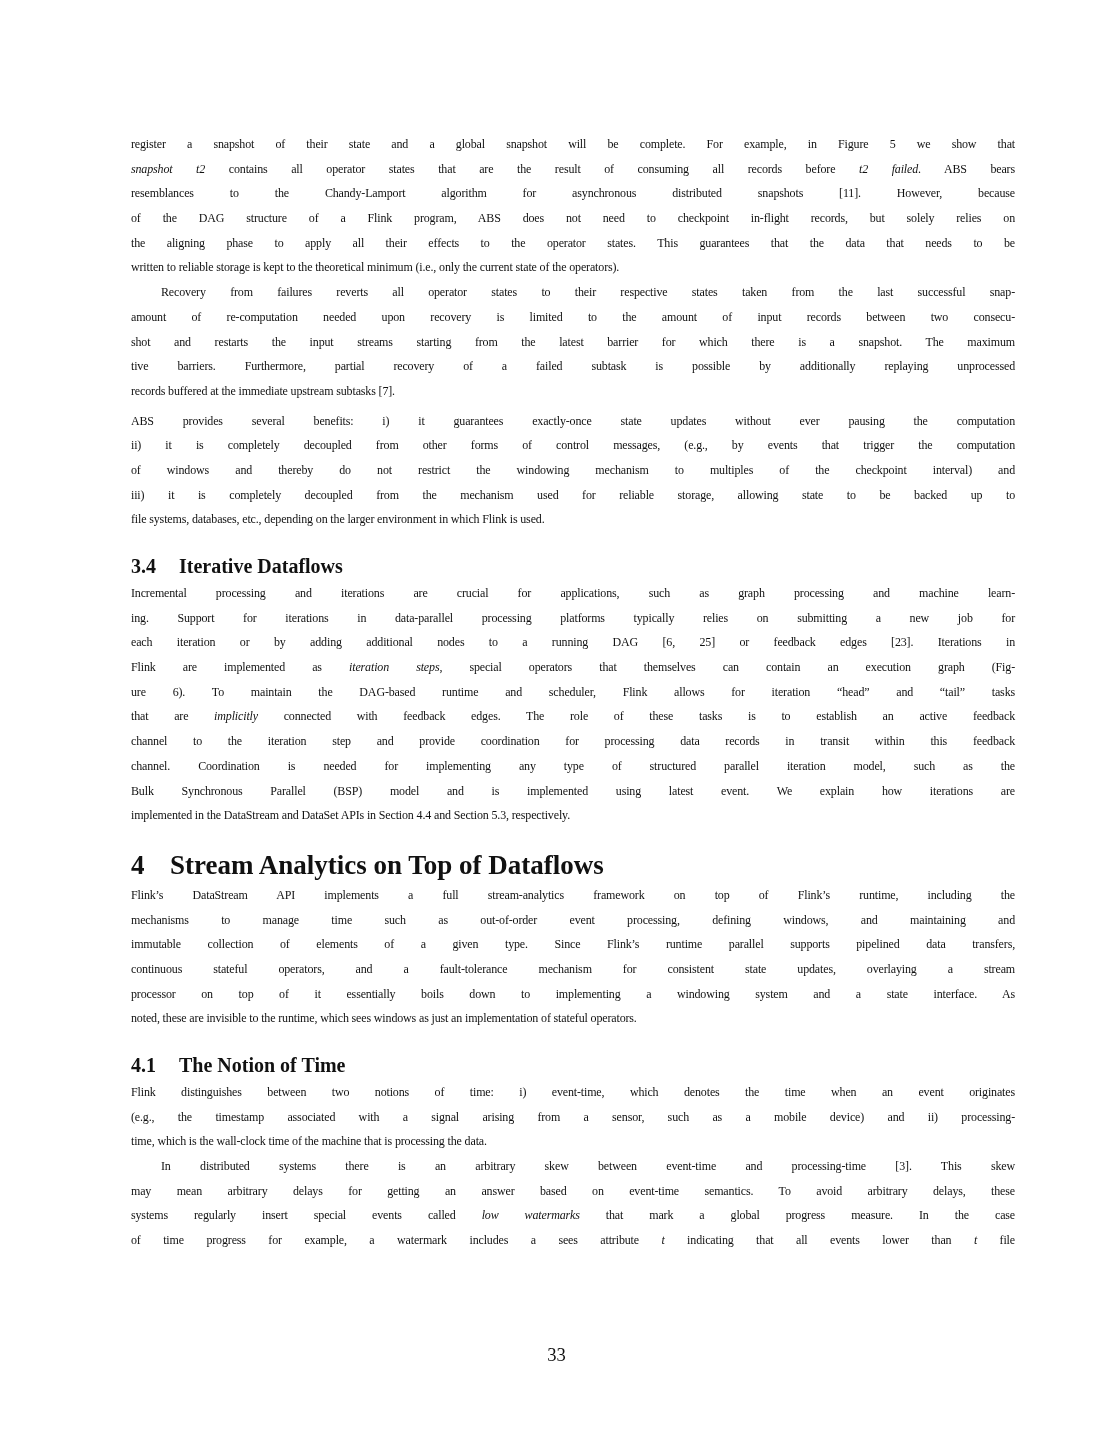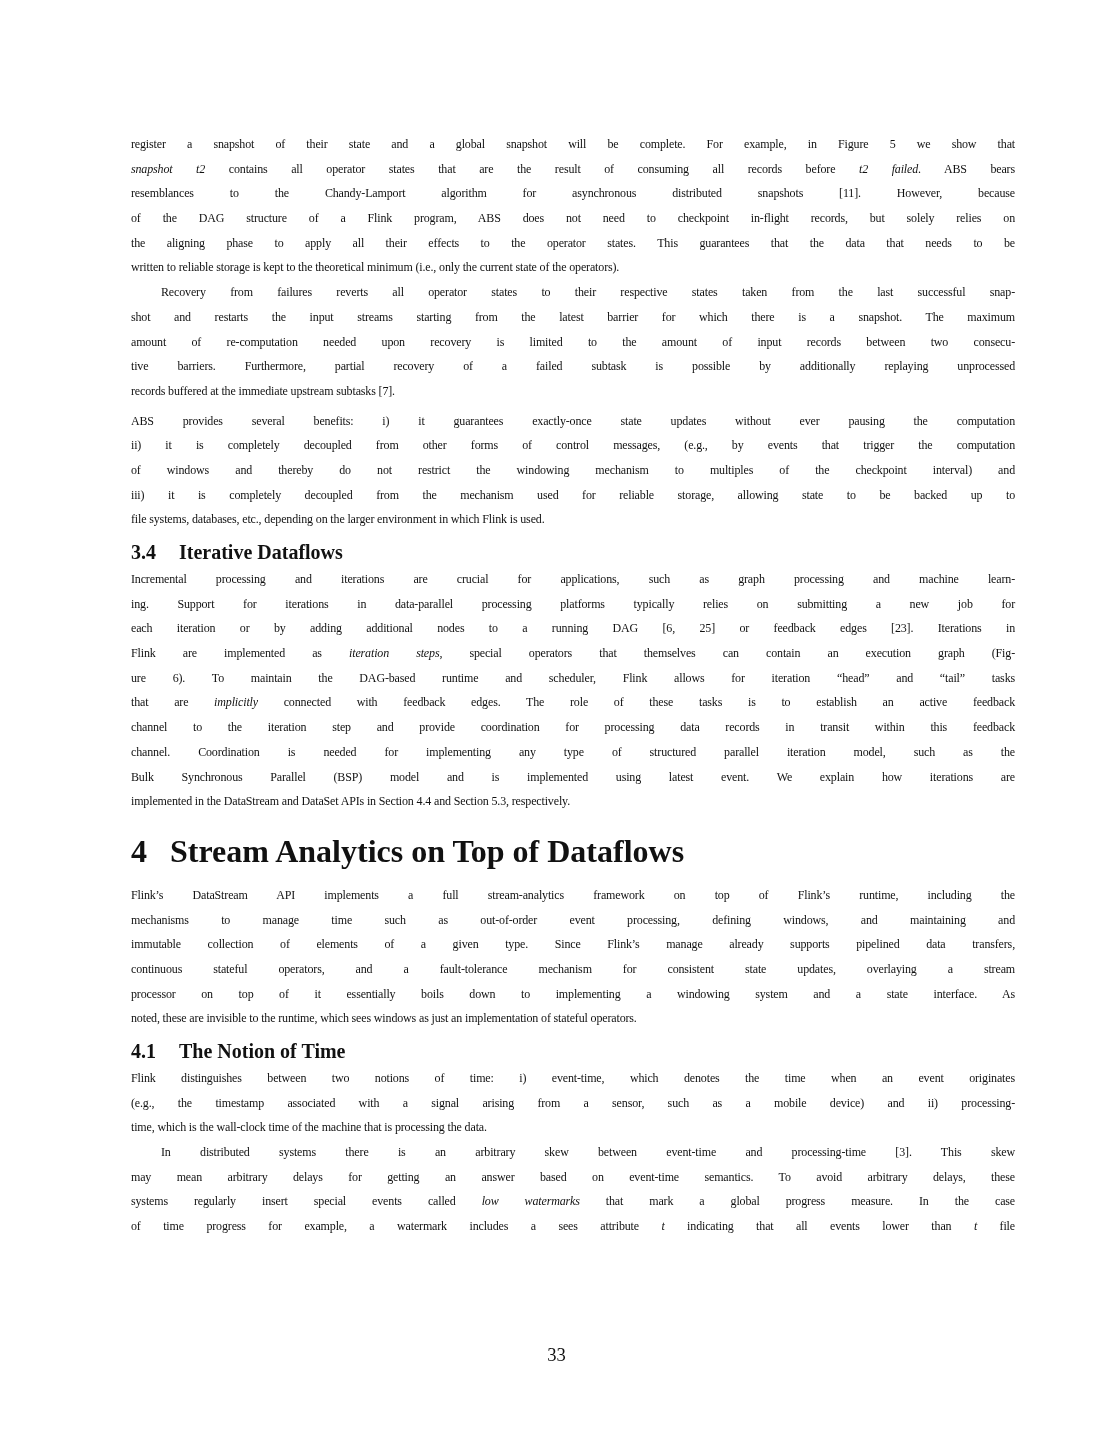--- a/index.html
+++ b/index.html
@@ -39,34 +39,34 @@
     .para-gap {
       height: 5px;
     }
     em, i {
       font-style: italic;
     }
     .h3 {
       font-weight: bold;
       font-size: 20px;
       line-height: 26px;
-      margin-top: 7px;
+      margin-top: 21px;
       margin-bottom: 2px;
       white-space: nowrap;
     }
     .h3 .num {
       display: inline-block;
       width: 48px;
     }
     .h2 {
       font-weight: bold;
-      font-size: 32px;
+      font-size: 27px;
       line-height: 30px;
       margin-top: 22px;
-      margin-bottom: 17px;
+      margin-bottom: 3px;
       white-space: nowrap;
     }
     .h2 .num {
       display: inline-block;
       width: 39px;
     }
     .page-number {
       position: absolute;
       left: 0;
       width: 1113px;
@@ -84,22 +84,22 @@
     <div class="line"><span>register a snapshot of their state and a global snapshot will be complete. For example, in Figure 5 we show that</span></div>
     <div class="line"><em>snapshot t2</em><span> contains all operator states that are the result of consuming all records before </span><em>t2 failed</em><span>. ABS bears</span></div>
     <div class="line"><span>resemblances to the Chandy-Lamport algorithm for asynchronous distributed snapshots [11]. However, because</span></div>
     <div class="line"><span>of the DAG structure of a Flink program, ABS does not need to checkpoint in-flight records, but solely relies on</span></div>
     <div class="line"><span>the aligning phase to apply all their effects to the operator states. This guarantees that the data that needs to be</span></div>
     <div class="line last"><span>written to reliable storage is kept to the theoretical minimum (i.e., only the current state of the operators).</span></div>
   </div>
 
   <div>
     <div class="line indent"><span>Recovery from failures reverts all operator states to their respective states taken from the last successful snap-</span></div>
+    <div class="line"><span>amount of re-computation needed upon recovery is limited to the amount of input records between two consecu-</span></div>
     <div class="line"><span>shot and restarts the input streams starting from the latest barrier for which there is a snapshot. The maximum</span></div>
-    <div class="line"><span>amount of re-computation needed upon recovery is limited to the amount of input records between two consecu-</span></div>
     <div class="line"><span>tive barriers. Furthermore, partial recovery of a failed subtask is possible by additionally replaying unprocessed</span></div>
     <div class="line last"><span>records buffered at the immediate upstream subtasks [7].</span></div>
   </div>
 
   <div class="para-gap"></div>
 
   <div>
     <div class="line"><span>ABS provides several benefits: i) it guarantees exactly-once state updates without ever pausing the computation</span></div>
     <div class="line"><span>ii) it is completely decoupled from other forms of control messages, (e.g., by events that trigger the computation</span></div>
     <div class="line"><span>of windows and thereby do not restrict the windowing mechanism to multiples of the checkpoint interval) and</span></div>
@@ -118,21 +118,21 @@
     <div class="line"><span>channel to the iteration step and provide coordination for processing data records in transit within this feedback</span></div>
     <div class="line"><span>channel.  Coordination is needed for implementing any type of structured parallel iteration model, such as the</span></div>
     <div class="line"><span>Bulk Synchronous Parallel (BSP) model and is implemented using latest event. We explain how iterations are</span></div>
     <div class="line last"><span>implemented in the DataStream and DataSet APIs in Section 4.4 and Section 5.3, respectively.</span></div>
   </div>
 
   <div class="h2"><span class="num">4</span><span>Stream Analytics on Top of Dataflows</span></div>
   <div>
     <div class="line"><span>Flink’s DataStream API implements a full stream-analytics framework on top of Flink’s runtime, including the</span></div>
     <div class="line"><span>mechanisms to manage time such as out-of-order event processing, defining windows, and maintaining and</span></div>
-    <div class="line"><span>immutable collection of elements of a given type. Since Flink’s manage already supports pipelined data transfers,</span></div>
+    <div class="line"><span>immutable collection of elements of a given type. Since Flink’s runtime parallel supports pipelined data transfers,</span></div>
     <div class="line"><span>continuous stateful operators, and a fault-tolerance mechanism for consistent state updates, overlaying a stream</span></div>
     <div class="line"><span>processor on top of it essentially boils down to implementing a windowing system and a state interface.  As</span></div>
     <div class="line last"><span>noted, these are invisible to the runtime, which sees windows as just an implementation of stateful operators.</span></div>
   </div>
 
   <div class="h3"><span class="num">4.1</span><span>The Notion of Time</span></div>
   <div>
     <div class="line"><span>Flink distinguishes between two notions of time: i) event-time, which denotes the time when an event originates</span></div>
     <div class="line"><span>(e.g., the timestamp associated with a signal arising from a sensor, such as a mobile device) and ii) processing-</span></div>
     <div class="line last"><span>time, which is the wall-clock time of the machine that is processing the data.</span></div>

